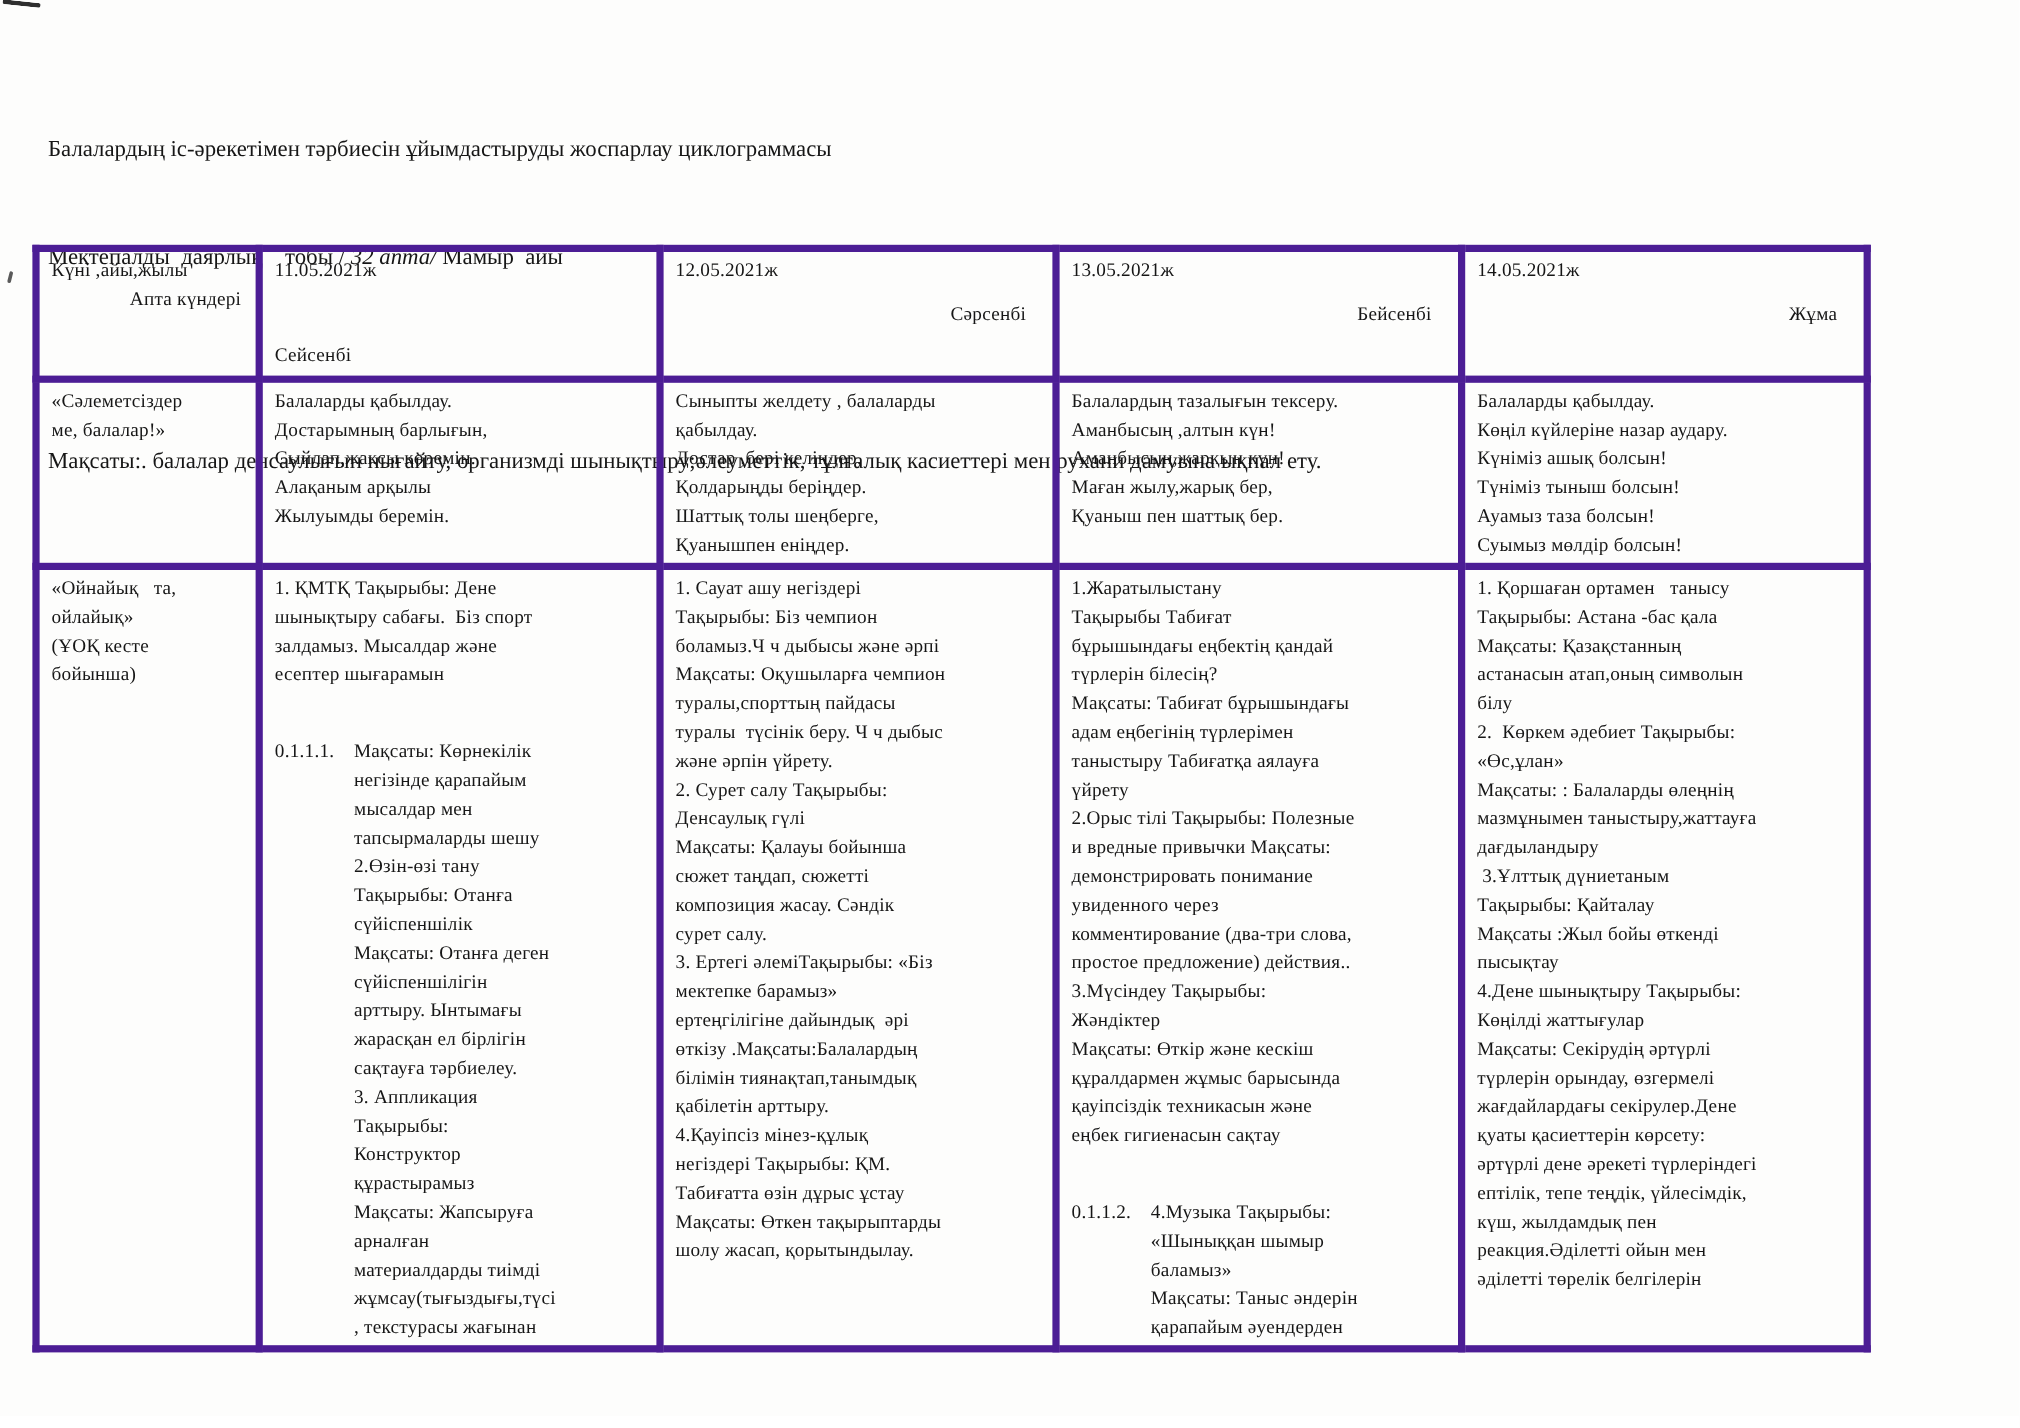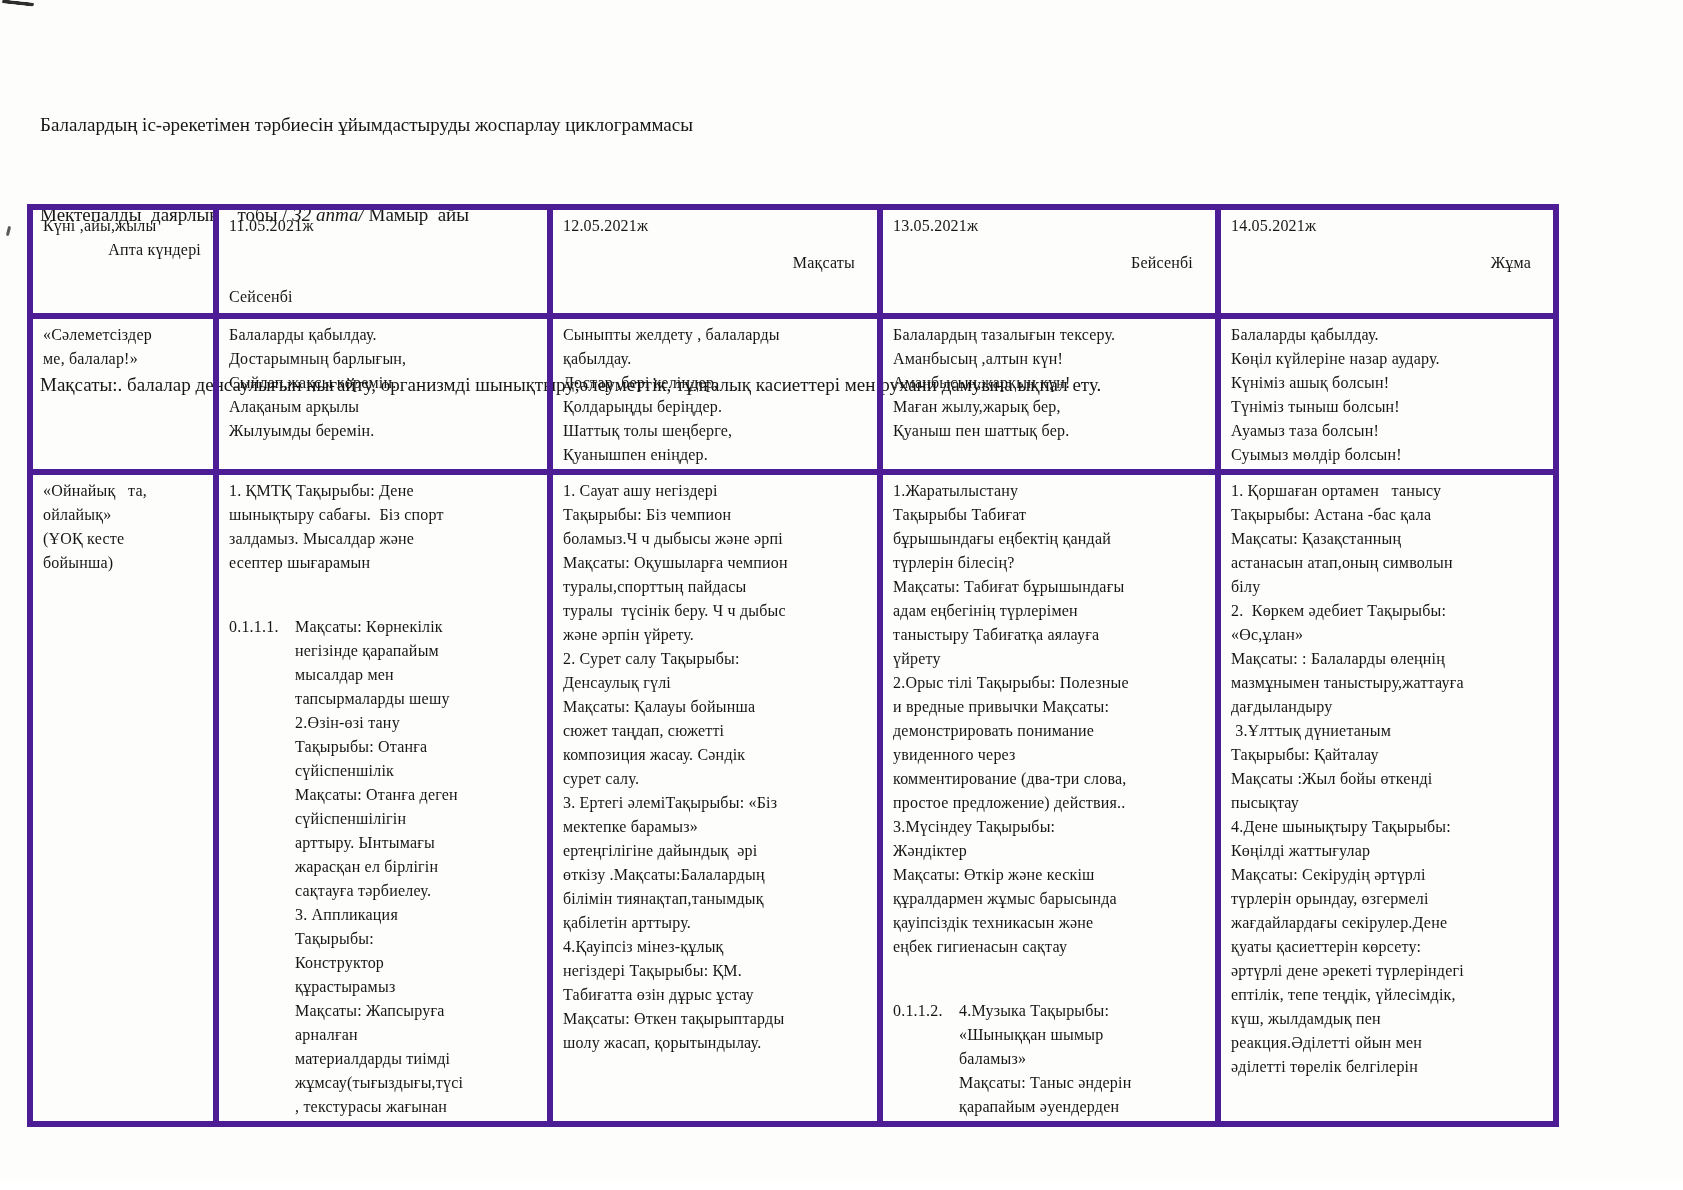--- a/index.html
+++ b/index.html
@@ -94,21 +94,21 @@
         </td>
         <td>
           <div class="hwrap">
             <div class="date">11.05.2021ж</div>
             <div class="day day-bl">Сейсенбі</div>
           </div>
         </td>
         <td>
           <div class="hwrap">
             <div class="date">12.05.2021ж</div>
-            <div class="day day-r">Мақсаты</div>
+            <div class="day day-r">Сәрсенбі</div>
           </div>
         </td>
         <td>
           <div class="hwrap">
             <div class="date">13.05.2021ж</div>
             <div class="day day-r">Бейсенбі</div>
           </div>
         </td>
         <td>
           <div class="hwrap">

